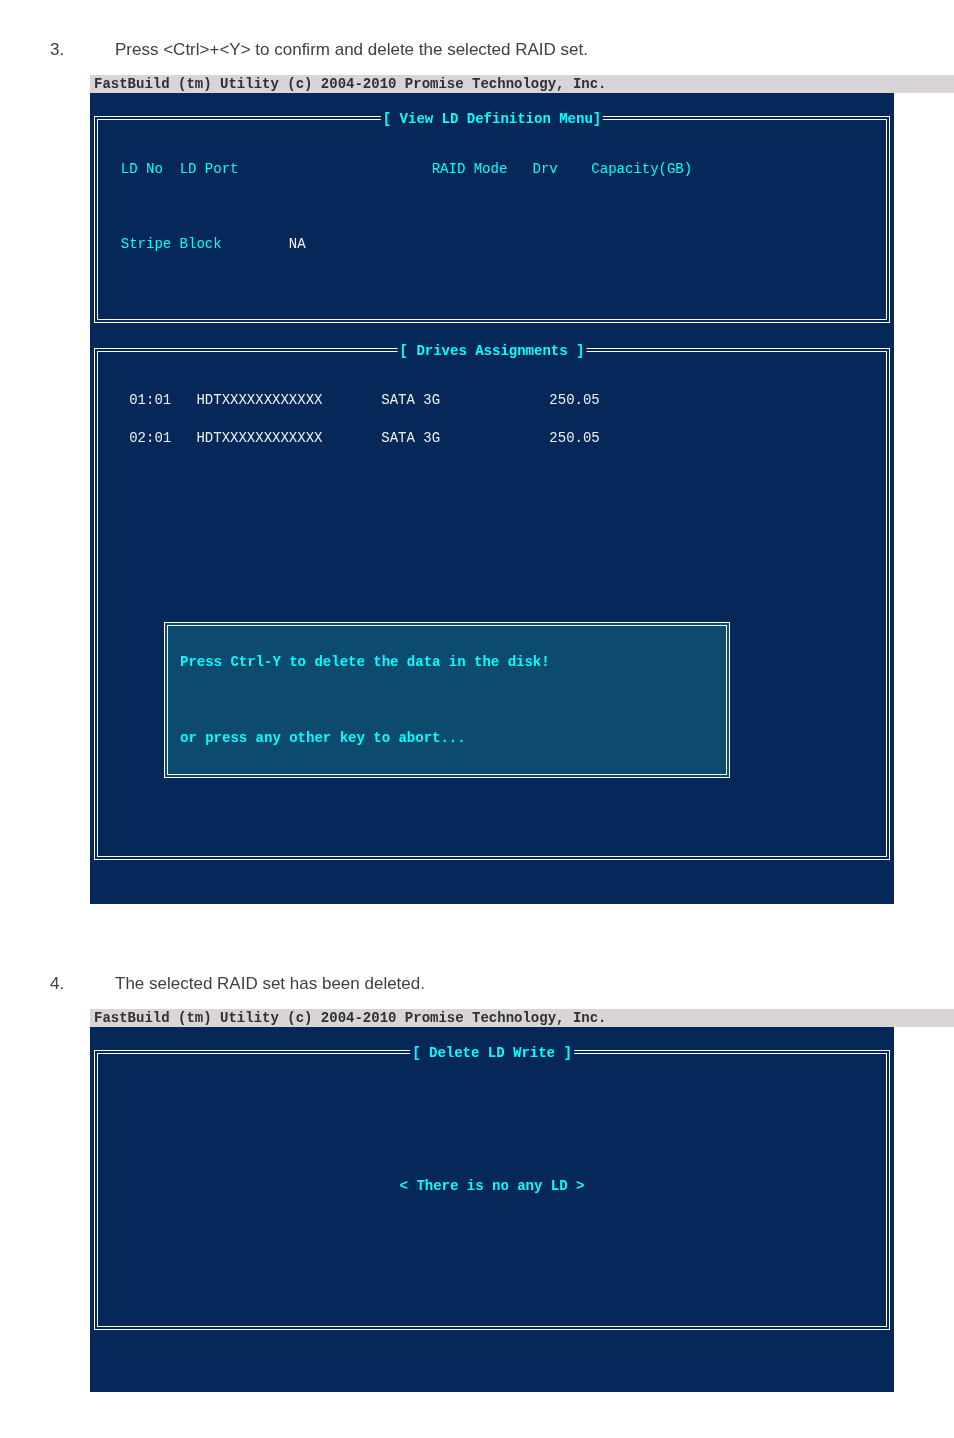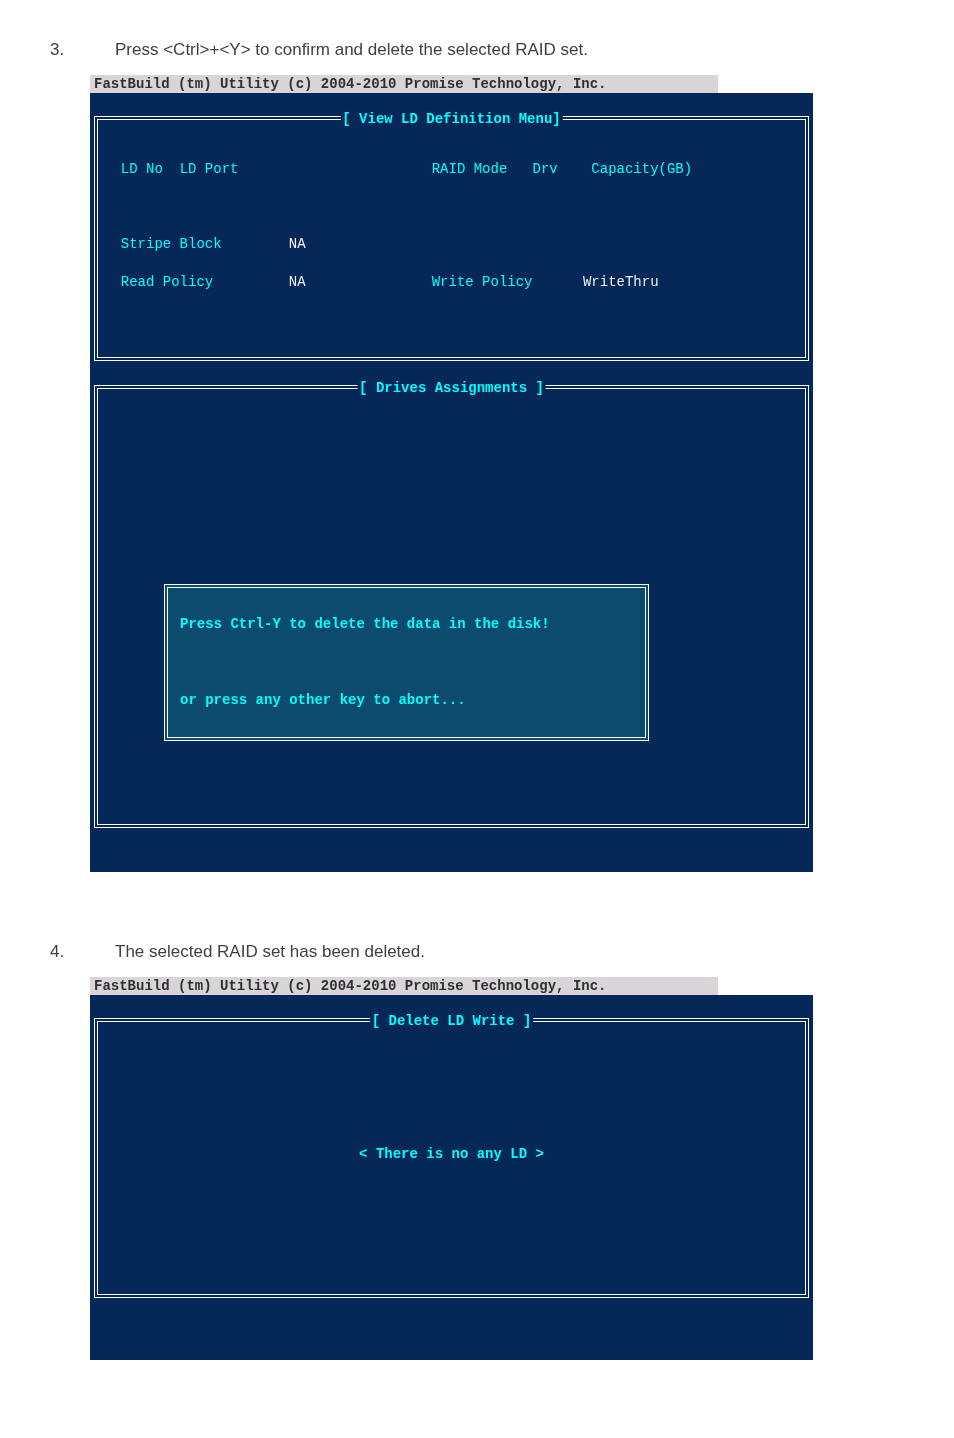--- a/index.html
+++ b/index.html
@@ -27,24 +27,24 @@
     margin-left: 40px;
     margin-bottom: 70px;
   }
   .term-header {
     background: #d8d4d8;
     color: #303030;
     font-family: "Courier New", monospace;
     font-size: 14px;
     font-weight: bold;
     padding: 1px 4px;
-    width: 628px;
+    width: 864px;
   }
   .terminal {
-    width: 723px;
+    width: 804px;
     background: #052858;
     font-family: "Courier New", monospace;
     font-size: 14px;
     color: #e8e8e8;
     padding: 4px;
     line-height: 1.35;
     white-space: pre;
   }
   .dbox {
     border: 4px double #ffffff;
@@ -103,25 +103,26 @@
   </div>
 
   <div class="terminal-wrap">
     <div class="term-header">FastBuild (tm) Utility (c) 2004-2010 Promise Technology, Inc.</div>
     <div class="terminal">
 <div class="dbox">
 <span class="dbox-title">[ View LD Definition Menu]</span>
 <span class="row">  <span class="cyan">LD No</span>  <span class="cyan">LD Port</span>                       <span class="cyan">RAID Mode</span>   <span class="cyan">Drv</span>    <span class="cyan">Capacity(GB)</span></span>
 <span class="row"> </span>
 <span class="row">  <span class="cyan">Stripe Block</span>        <span class="white">NA</span></span>
-<span class="row">  <span class="cyan">Read Policy</span>         <span class="white">NA</span>               <span class="cyan">Write Policy</span>      <span class="white">WriteThru</span></span>
 <span class="row"> </span>
 </div>
-<div class="dbox" style="padding-bottom:8px;">
+<div class="dbox" style="padding-bottom:2px;">
 <span class="dbox-title">[ Drives Assignments ]</span>
+<span class="row">   <span class="white">01:01</span>   <span class="white">HDTXXXXXXXXXXXX</span>       <span class="white">SATA 3G</span>             <span class="white">250.05</span></span>
+<span class="row">   <span class="white">02:01</span>   <span class="white">HDTXXXXXXXXXXXX</span>       <span class="white">SATA 3G</span>             <span class="white">250.05</span></span>
 <span class="row"> </span>
 <span class="row"> </span>
 <span class="row"> </span>
 <span class="row"> </span>
 <div class="popup-overlay">
 <div class="popup">
 <span class="row">Press Ctrl-Y to delete the data in the disk!</span>
 <span class="row"> </span>
 <span class="row">or press any other key to abort...</span>
 </div>

